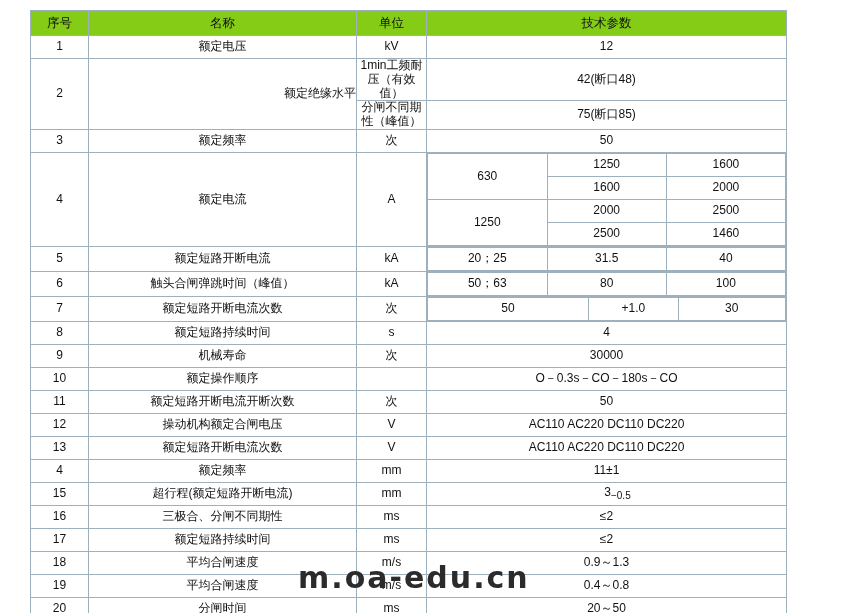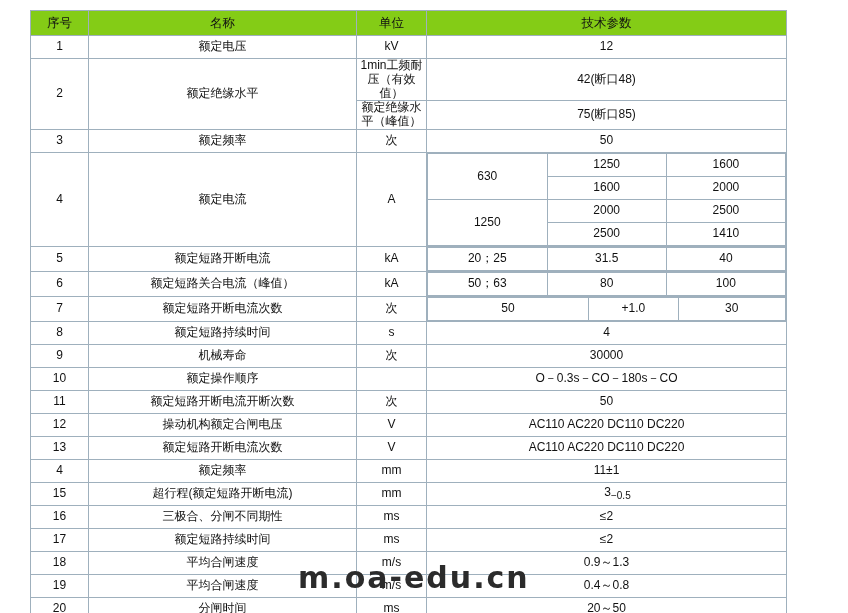--- a/index.html
+++ b/index.html
@@ -101,27 +101,27 @@
 
     <tr>
       <td>1</td>
       <td class="name-cell">额定电压</td>
       <td>kV</td>
       <td>12</td>
     </tr>
 
     <tr>
       <td rowspan="2">2</td>
-      <td rowspan="2" class="name-cell" style="width:120px;">额定绝缘水平</td>
+      <td rowspan="2" class="name-cell" style="width:120px;text-align:right;">额定绝缘水平</td>
 
       <td class="sub-name">1min工频耐压（有效值）</td>
       <td>42(断口48)</td>
     </tr>
     <tr>
-      <td class="sub-name">额定绝缘水平（峰值）</td>
+      <td class="sub-name">分闸不同期性（峰值）</td>
       <td>75(断口85)</td>
     </tr>
 
     <tr>
       <td>3</td>
       <td class="name-cell">额定频率</td>
       <td>次</td>
       <td>50</td>
     </tr>
 
@@ -146,21 +146,21 @@
             <td>1600</td>
             <td class="nb-right">2000</td>
           </tr>
           <tr>
             <td class="nb-left nb-bottom" rowspan="2">1250</td>
             <td>2000</td>
             <td class="nb-right">2500</td>
           </tr>
           <tr>
             <td class="nb-bottom">2500</td>
-            <td class="nb-bottom nb-right">1410</td>
+            <td class="nb-bottom nb-right">1460</td>
           </tr>
         </tbody>
           </table>
       </td>
     </tr>
 
     <tr>
       <td>5</td>
       <td class="name-cell">额定短路开断电流</td>
       <td>kA</td>
@@ -177,21 +177,21 @@
             <td class="nb-top nb-bottom">31.5</td>
             <td class="nb-top nb-right nb-bottom">40</td>
           </tr>
         </tbody>
           </table>
       </td>
     </tr>
 
     <tr>
       <td>6</td>
-      <td class="name-cell">额定短路关合电流（峰值）</td>
+      <td class="name-cell">触头合闸弹跳时间（峰值）</td>
       <td>kA</td>
       <td class="pad0">
         <table class="nested">
           <colgroup>
               <col style="width:33.4%">
               <col style="width:33.3%">
               <col style="width:33.3%">
             </colgroup>
           <tbody>
               <tr>

